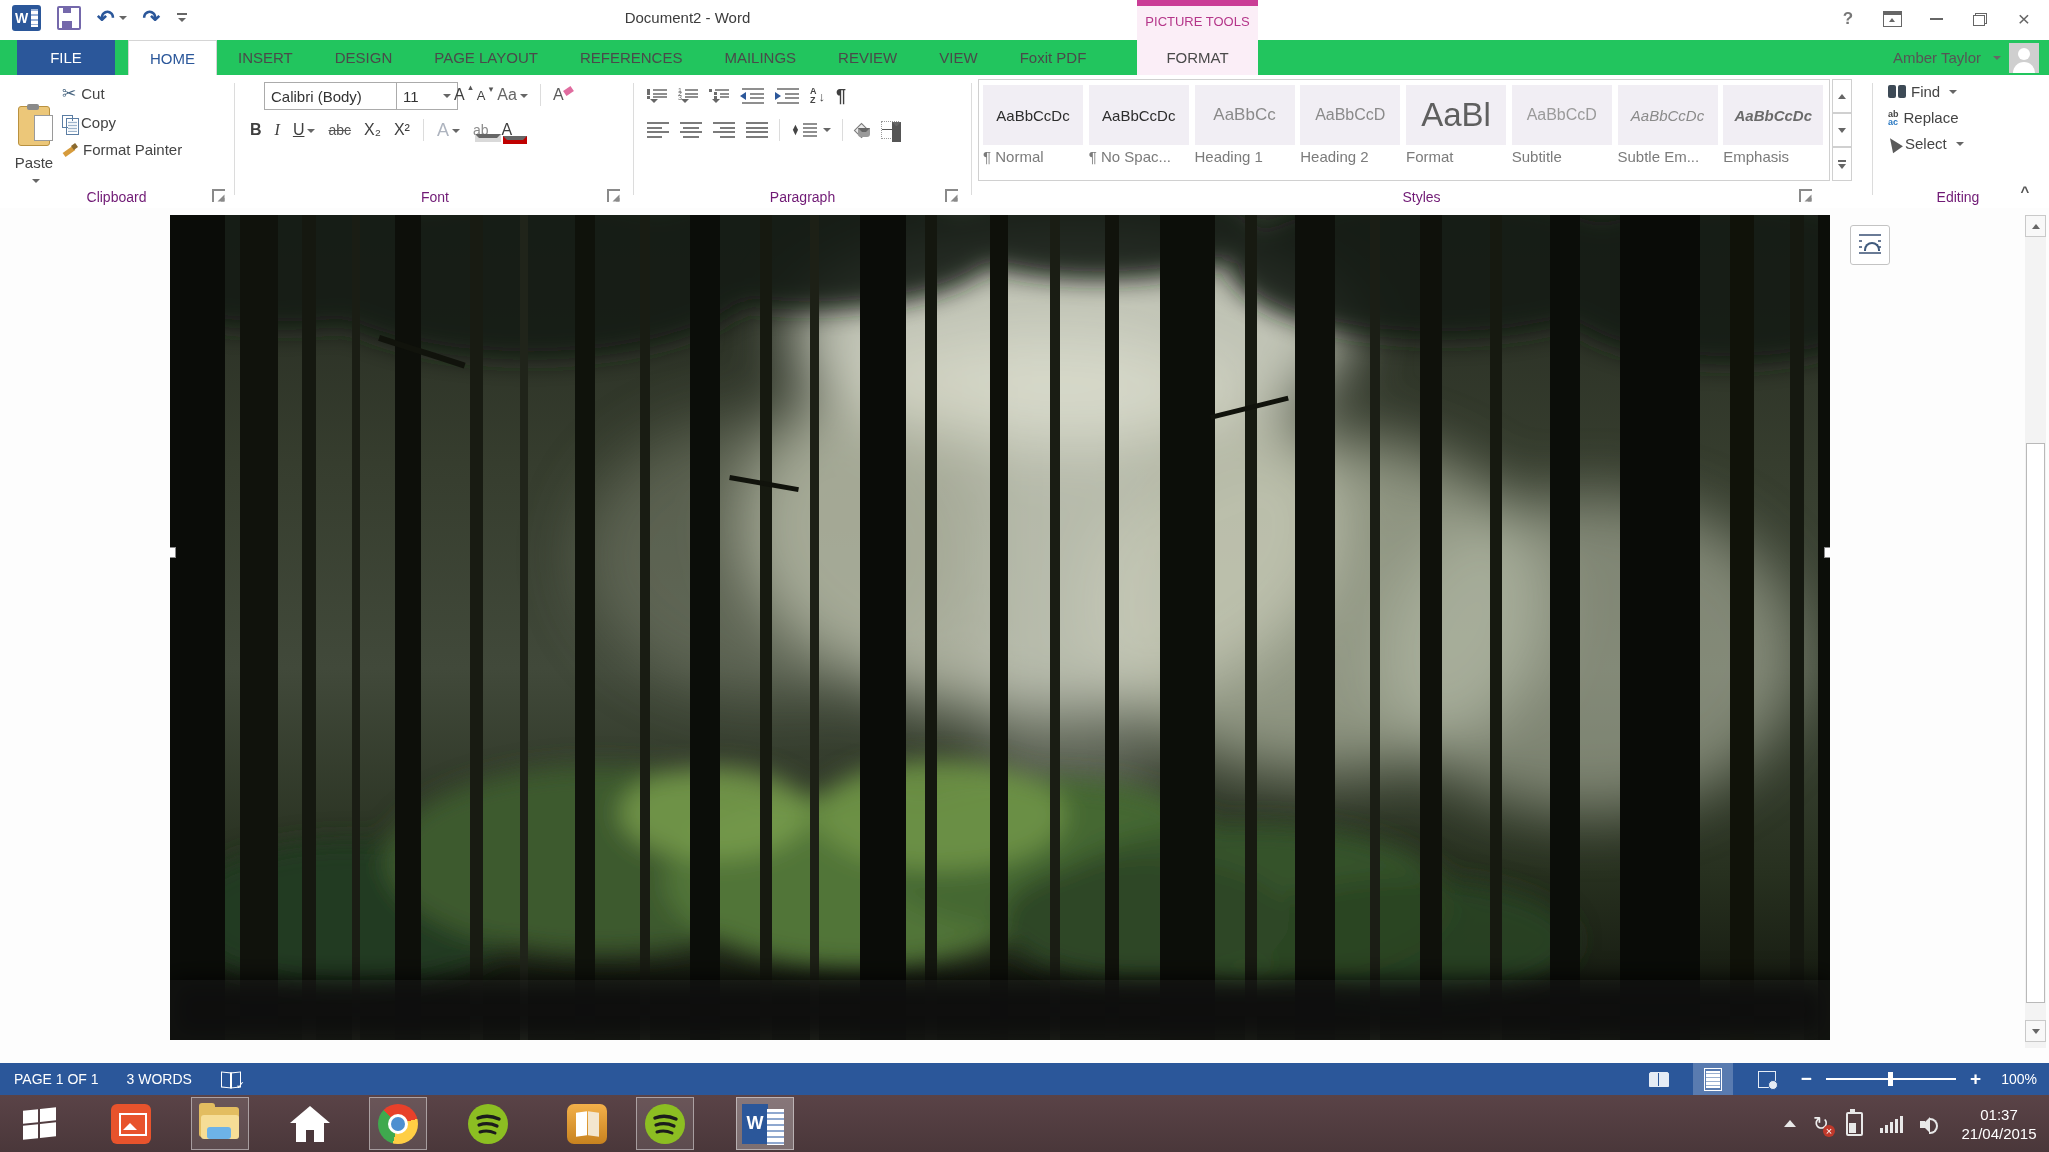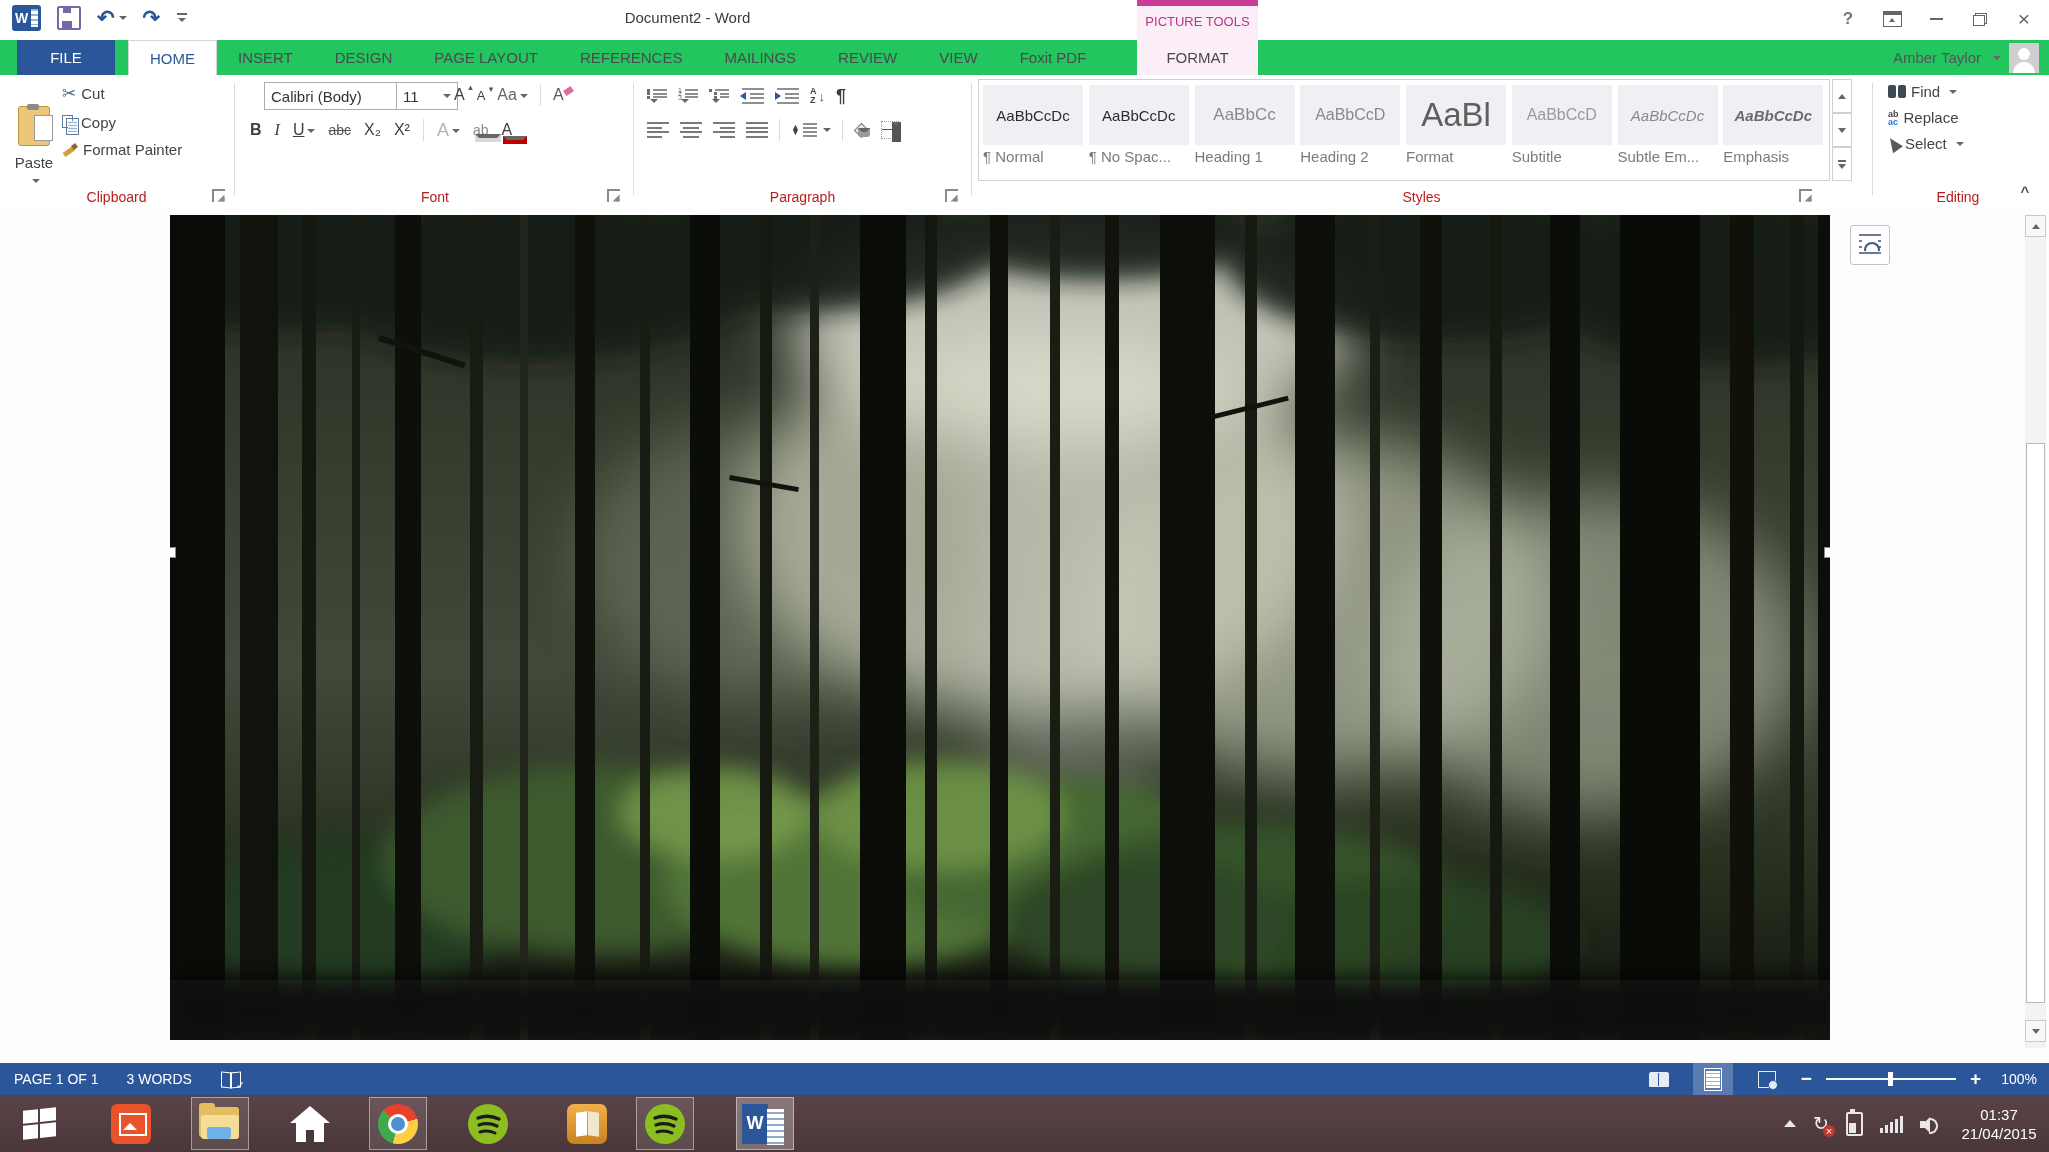--- a/index.html
+++ b/index.html
@@ -59,21 +59,21 @@
   .user-area{position:absolute;right:10px;top:0;height:35px;display:flex;align-items:center;gap:8px;}
   .user-name{font-size:15px;color:#555;}
   .avatar{width:30px;height:30px;background:#cfcfcf;position:relative;overflow:hidden;}
   .avatar:before{content:"";position:absolute;left:9px;top:5px;width:12px;height:12px;border-radius:50%;background:#fff;}
   .avatar:after{content:"";position:absolute;left:4px;top:19px;width:22px;height:14px;border-radius:11px 11px 0 0;background:#fff;}
 
   
   .ribbon{position:absolute;left:0;top:75px;width:100%;height:133px;background:#fff;
           border-bottom:1px solid #cfcfcf;}
   .grp{position:absolute;top:0;height:133px;}
-  .grp-label{position:absolute;bottom:3px;left:0;right:0;text-align:center;font-size:14px;color:#b91c1c;}
+  .grp-label{position:absolute;bottom:3px;left:0;right:0;text-align:center;font-size:14px;color:#701a75;}
   .launcher{position:absolute;bottom:6px;width:11px;height:11px;border-left:2px solid #8a8a8a;
             border-top:2px solid #8a8a8a;}
   .launcher:after{content:"";position:absolute;right:-1px;bottom:-1px;width:0;height:0;
      border-left:5px solid transparent;border-top:5px solid transparent;border-right:5px solid #8a8a8a;
      border-bottom:5px solid #8a8a8a;transform:scale(.7);}
   .vsep{position:absolute;top:8px;height:112px;width:1px;background:#dcdcdc;}
   .rbtn{display:flex;align-items:center;gap:5px;font-size:15px;color:#444;}
   .dd:after{content:"";display:inline-block;width:0;height:0;border-left:4px solid transparent;
             border-right:4px solid transparent;border-top:4px solid #666;margin-left:3px;vertical-align:middle;}
 

